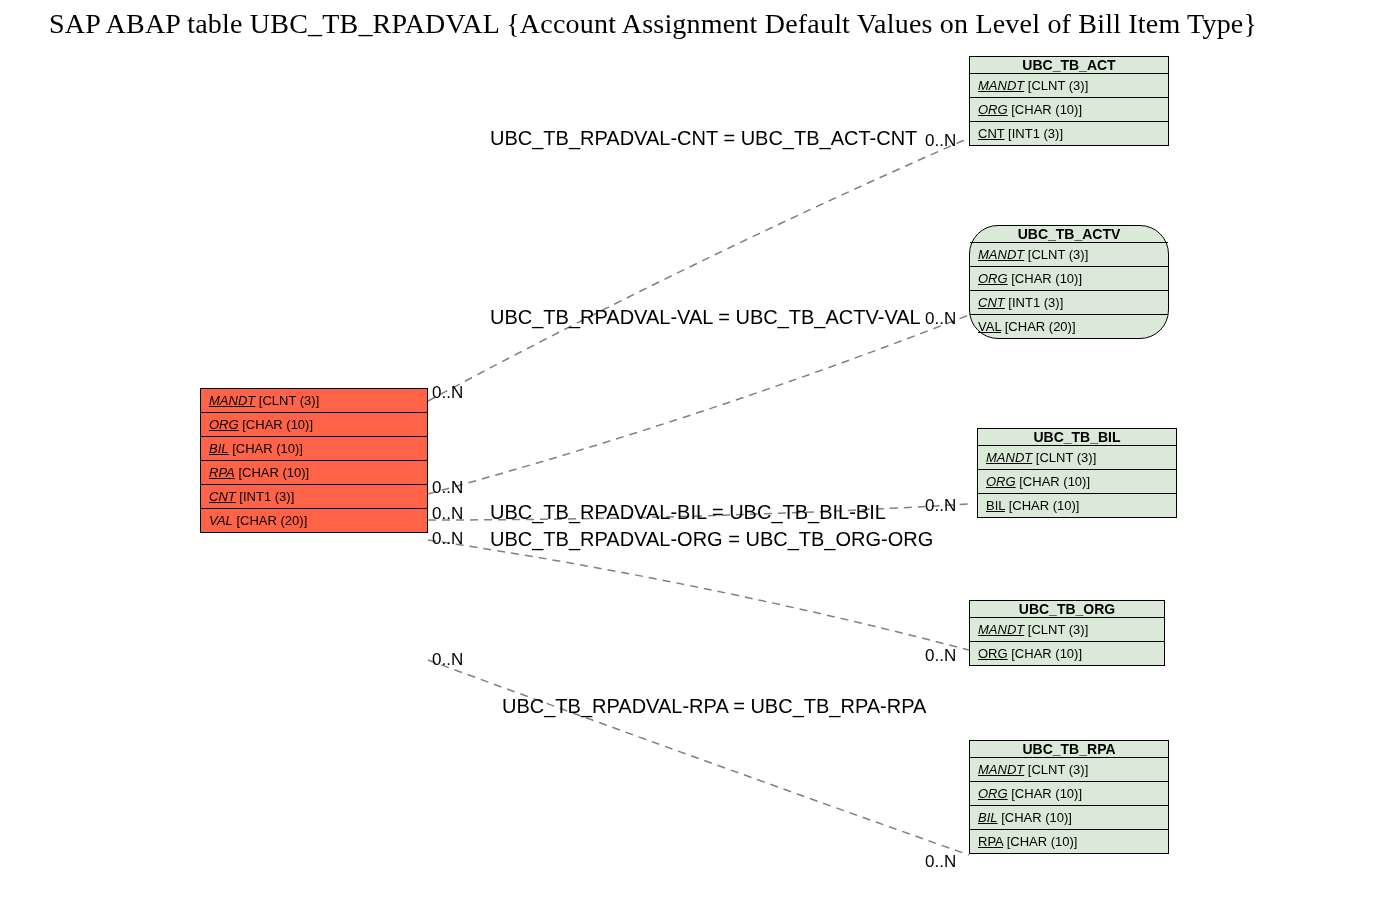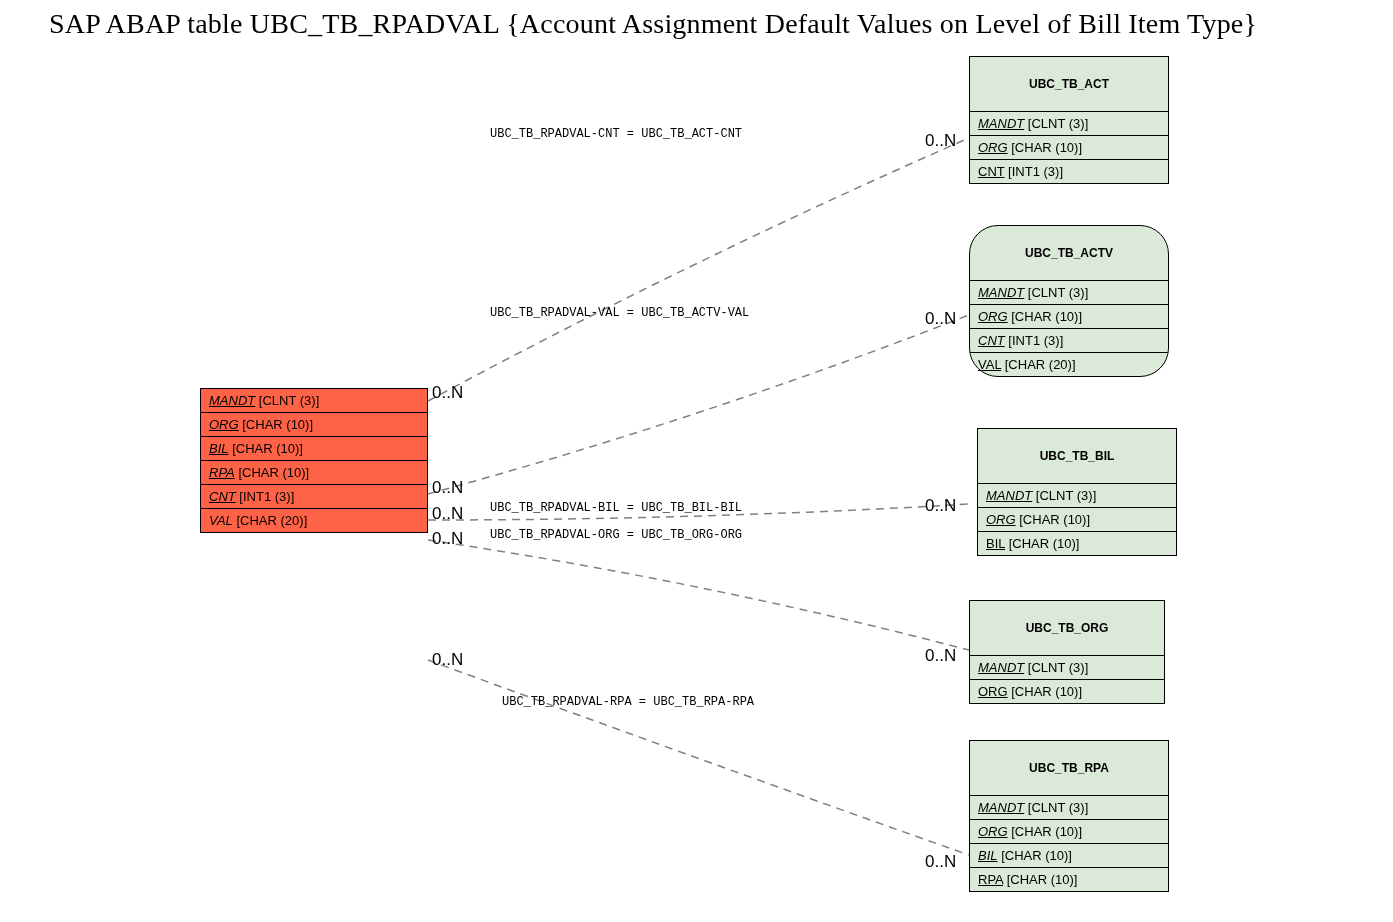--- a/index.html
+++ b/index.html
@@ -21,43 +21,43 @@
     margin-left: 35px;
   }
   .entity {
     position: absolute;
     border: 1px solid #000;
     box-sizing: border-box;
   }
   .entity .hdr {
     font-weight: bold;
     text-align: center;
-    padding: 20px 8px;
+    padding: 0 8px;
     border-bottom: 1px solid #000;
-    font-size: 12px;
+    font-size: 14px;
   }
   .entity .row {
     padding: 4px 8px;
     font-size: 13px;
     border-bottom: 1px solid #000;
     white-space: nowrap;
   }
   .entity .row:last-child {
     border-bottom: none;
   }
   .u { text-decoration: underline; }
   .i { font-style: italic; }
 
   .main-entity { background: #ff6347; }
   .ref-entity  { background: #dbe9d8; }
 
   .label {
     position: absolute;
-    font-size: 12px;
-    font-family: Liberation Mono, monospace;
+    font-size: 20px;
+    font-family: Liberation Sans, sans-serif;
     white-space: nowrap;
   }
   .card-label {
     position: absolute;
     font-size: 17px;
     font-family: Liberation Sans, sans-serif;
     white-space: nowrap;
   }
 
   svg.wires {

